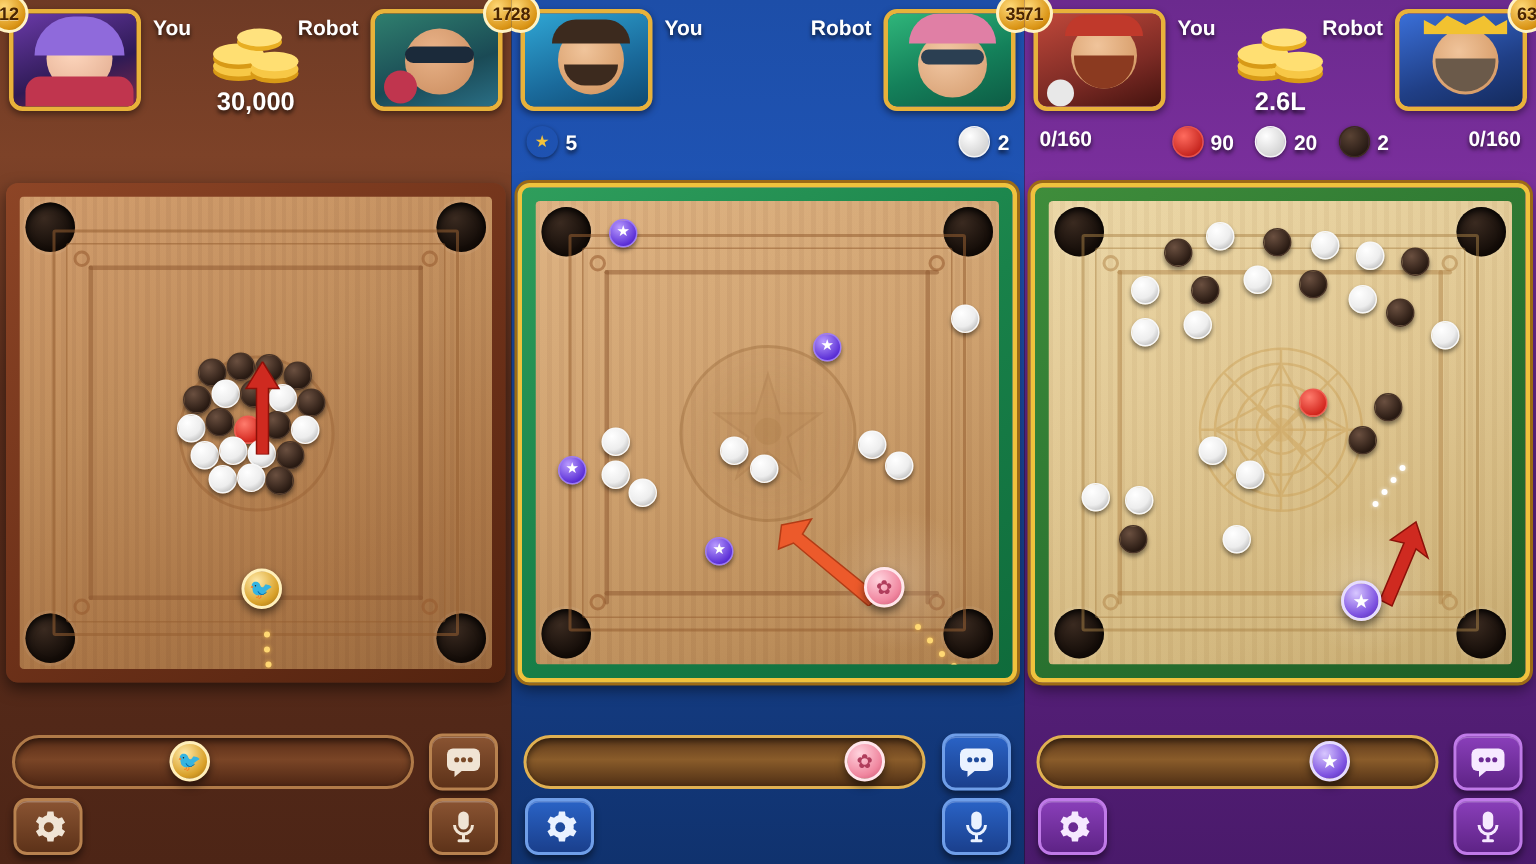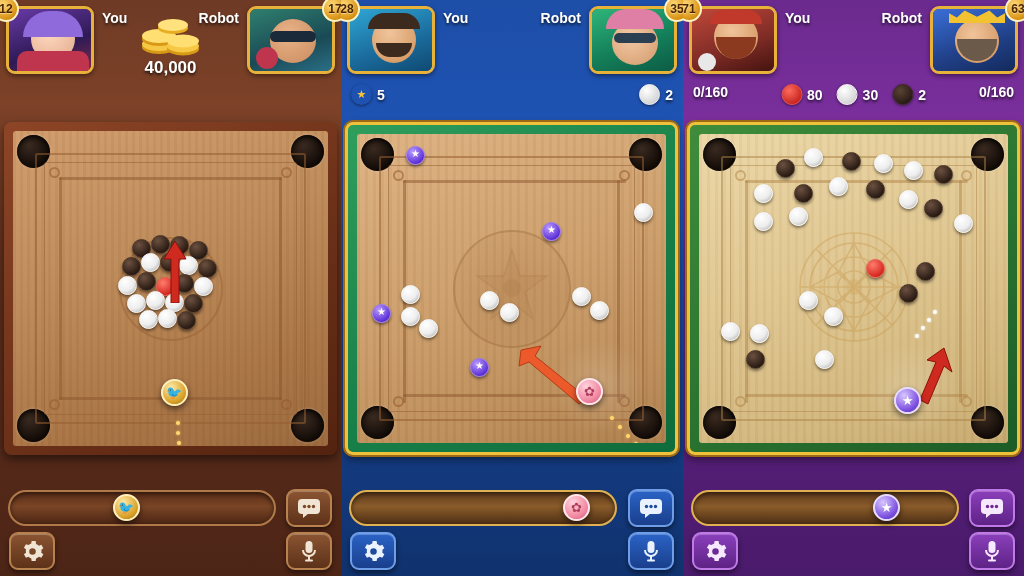--- a/index.html
+++ b/index.html
@@ -181,21 +181,21 @@
               <ellipse cx="22" cy="30" rx="17" ry="7" fill="#f7c846"></ellipse>
             <ellipse cx="22" cy="25" rx="17" ry="7" fill="#d89a16"></ellipse>
               <ellipse cx="22" cy="22" rx="17" ry="7" fill="#ffdf72"></ellipse>
             <ellipse cx="46" cy="35" rx="16" ry="6.5" fill="#d89a16"></ellipse>
               <ellipse cx="46" cy="32" rx="16" ry="6.5" fill="#f7c846"></ellipse>
             <ellipse cx="46" cy="27" rx="16" ry="6.5" fill="#ffdf72"></ellipse>
             <ellipse cx="36" cy="14" rx="15" ry="6" fill="#e8ae22"></ellipse>
               <ellipse cx="36" cy="11" rx="15" ry="6" fill="#ffe27e"></ellipse>
           </svg>
         </div>
-        <div class="coin-amt">40,000</div>
+        <div class="coin-amt">30,000</div>
       </div>
 
       <div class="avatar right">
         <div class="face" style="background:linear-gradient(160deg,#2f7f6e,#1a4a55 60%,#2a6f86)">
           <div style="position:absolute;left:20px;top:10px;width:46px;height:44px;border-radius:50%;background:radial-gradient(circle at 40% 35%,#e9b389,#c98b5d)"></div>
           <div style="position:absolute;left:20px;top:22px;width:46px;height:11px;border-radius:6px;background:#1b2a3a"></div>
           <div style="position:absolute;left:6px;top:38px;width:22px;height:22px;border-radius:50%;background:#c0354e"></div>
         </div>
       </div>
       <div class="lvl r">12</div>
@@ -427,45 +427,61 @@
         <div class="face" style="background:linear-gradient(160deg,#c0483a,#7d2b25 60%,#45130f)">
           <div style="position:absolute;left:22px;top:6px;width:44px;height:44px;border-radius:50%;background:radial-gradient(circle at 40% 35%,#f0c49b,#cf9059)"></div>
           <div style="position:absolute;left:18px;top:1px;width:52px;height:14px;border-radius:20px 20px 0 0;background:#c0392b"></div>
           <div style="position:absolute;left:24px;top:28px;width:40px;height:22px;border-radius:0 0 20px 20px;background:#8b3a20"></div>
           <div style="position:absolute;left:6px;bottom:0px;width:18px;height:18px;border-radius:50%;background:#e8e8e8"></div>
         </div>
       </div>
       <div class="lvl l">63</div>
       <div class="pname left">You</div>
 
+      <div class="coins-wrap">
+        <div class="coin-stack">
+          <svg width="68" height="42" viewBox="0 0 68 42" style="margin:0 auto;display:block">
+            <ellipse cx="22" cy="33" rx="17" ry="7" fill="#d89a16"></ellipse>
+              <ellipse cx="22" cy="30" rx="17" ry="7" fill="#f7c846"></ellipse>
+            <ellipse cx="22" cy="25" rx="17" ry="7" fill="#d89a16"></ellipse>
+              <ellipse cx="22" cy="22" rx="17" ry="7" fill="#ffdf72"></ellipse>
+            <ellipse cx="46" cy="35" rx="16" ry="6.5" fill="#d89a16"></ellipse>
+              <ellipse cx="46" cy="32" rx="16" ry="6.5" fill="#f7c846"></ellipse>
+            <ellipse cx="46" cy="27" rx="16" ry="6.5" fill="#ffdf72"></ellipse>
+            <ellipse cx="36" cy="14" rx="15" ry="6" fill="#e8ae22"></ellipse>
+              <ellipse cx="36" cy="11" rx="15" ry="6" fill="#ffe27e"></ellipse>
+          </svg>
+        </div>
+        <div class="coin-amt">2.6L</div>
+      </div>
 
       <div class="avatar right">
         <div class="face" style="background:linear-gradient(160deg,#3a6fd8,#203f86 60%,#142a5c)">
           <div style="position:absolute;left:22px;top:10px;width:44px;height:44px;border-radius:50%;background:radial-gradient(circle at 40% 35%,#f0c49b,#cf9059)"></div>
           <div style="position:absolute;left:16px;top:0px;width:56px;height:14px;background:#f2c230;clip-path:polygon(0 100%,0 30%,14% 60%,28% 10%,50% 55%,72% 10%,86% 60%,100% 30%,100% 100%)"></div>
           <div style="position:absolute;left:24px;top:30px;width:40px;height:22px;border-radius:0 0 20px 20px;background:#6b5a4a"></div>
         </div>
       </div>
       <div class="lvl r">71</div>
       <div class="pname right">Robot</div>
 
       <div class="score-row left">
         <span class="score-txt">0/160</span>
       </div>
       <div class="score-row right">
         <span class="score-txt">0/160</span>
       </div>
       <div class="score-row center">
         <span style="display:flex;align-items:center;gap:5px">
           <span class="puck red"></span>
-          <span class="score-txt">80</span>
+          <span class="score-txt">90</span>
         </span>
         <span style="display:flex;align-items:center;gap:5px">
           <span class="puck white"></span>
-          <span class="score-txt">30</span>
+          <span class="score-txt">20</span>
         </span>
         <span style="display:flex;align-items:center;gap:5px">
           <span class="puck dark"></span>
           <span class="score-txt">2</span>
         </span>
       </div>
     </div>
 
     <div class="board-outer bo3">
       <div class="board b3">

